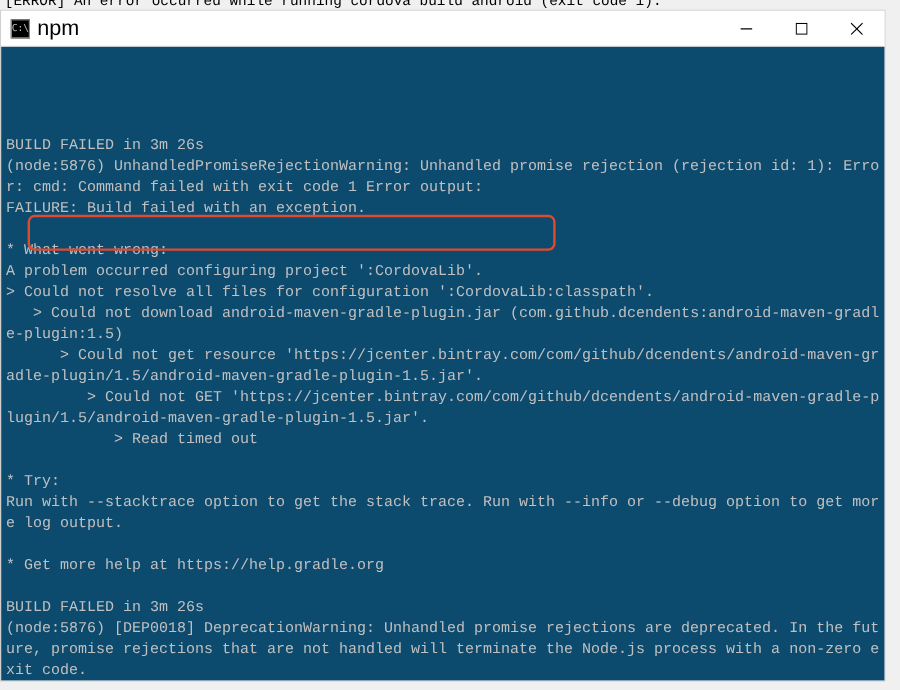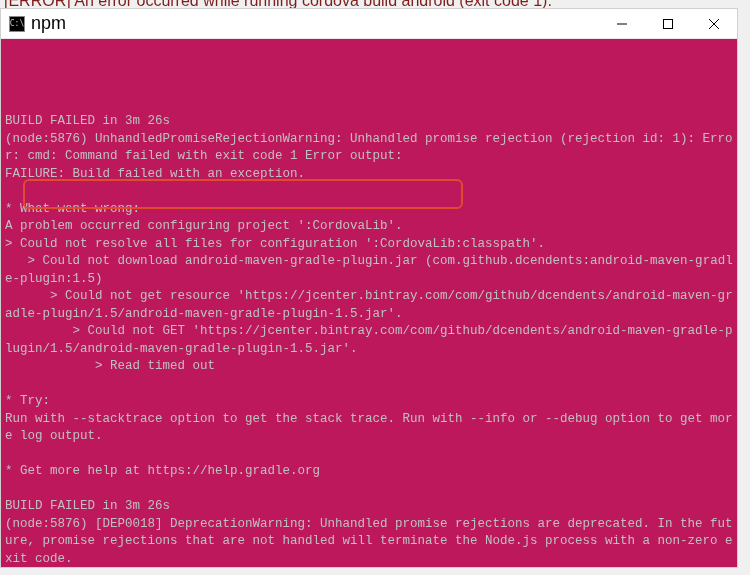--- a/index.html
+++ b/index.html
@@ -4,23 +4,23 @@
   <style>
     * { margin: 0; padding: 0; box-sizing: border-box; }
     body {
       font-family: "Segoe UI", Arial, sans-serif;
       background: #f0f0f0;
       width: 750px;
       height: 575px;
       overflow: hidden;
     }
     .partial-top {
-      font-family: Liberation Sans, sans-serif;
-      color: #7f1d1d;
-      font-size: 16px;
+      font-family: Liberation Mono, monospace;
+      color: #000000;
+      font-size: 12px;
       padding: 0 4px;
       white-space: nowrap;
       overflow: hidden;
       height: 8px;
       line-height: 2px;
     }
     .window {
       position: absolute;
       top: 8px;
       left: 0;
@@ -69,21 +69,21 @@
       height: 30px;
       display: flex;
       align-items: center;
       justify-content: center;
       cursor: pointer;
       color: #000;
     }
     .win-btn svg { width: 10px; height: 10px; }
     .terminal {
       flex: 1;
-      background: #be185d;
+      background: #0c4a6e;
       color: #c0c0c0;
       font-family: "Consolas", "Courier New", monospace;
       font-size: 12.5px;
       line-height: 17.5px;
       padding: 4px 4px;
       white-space: pre-wrap;
       word-break: break-all;
       overflow: hidden;
       position: relative;
     }

